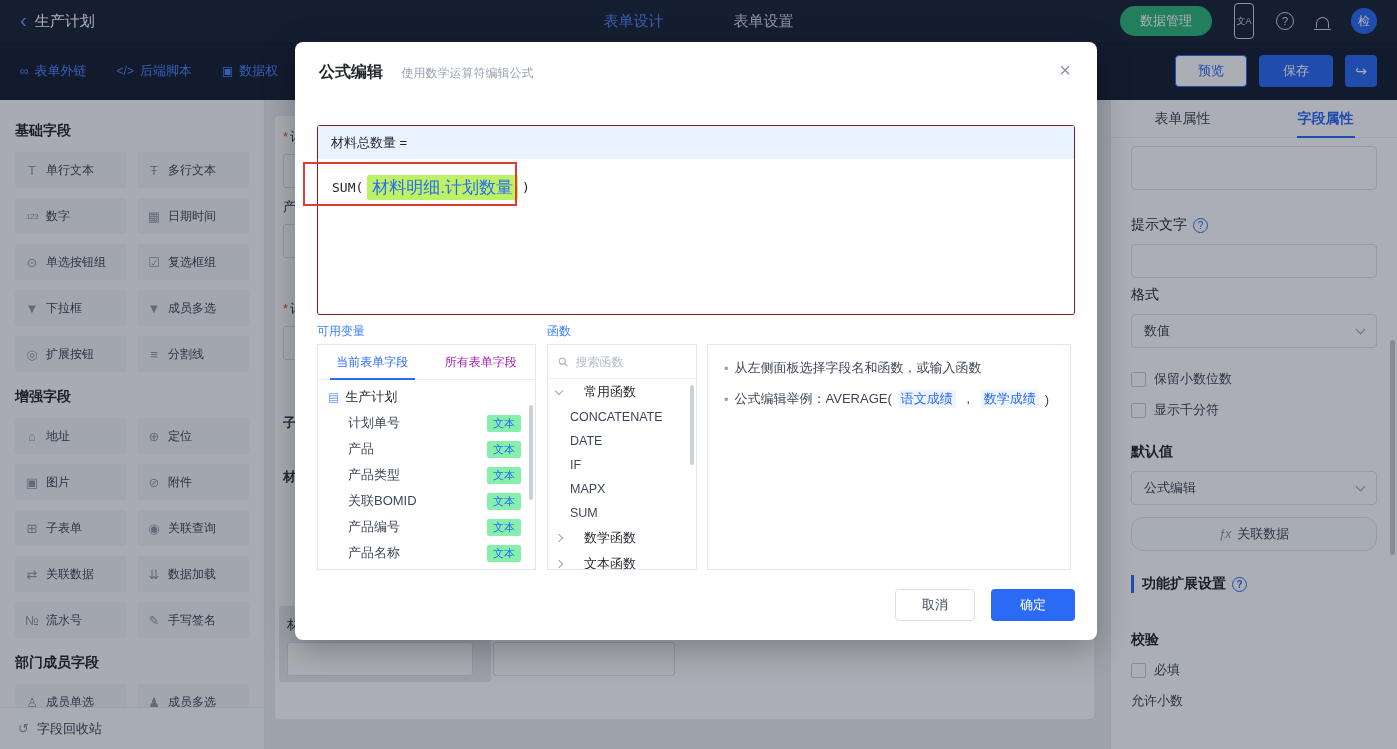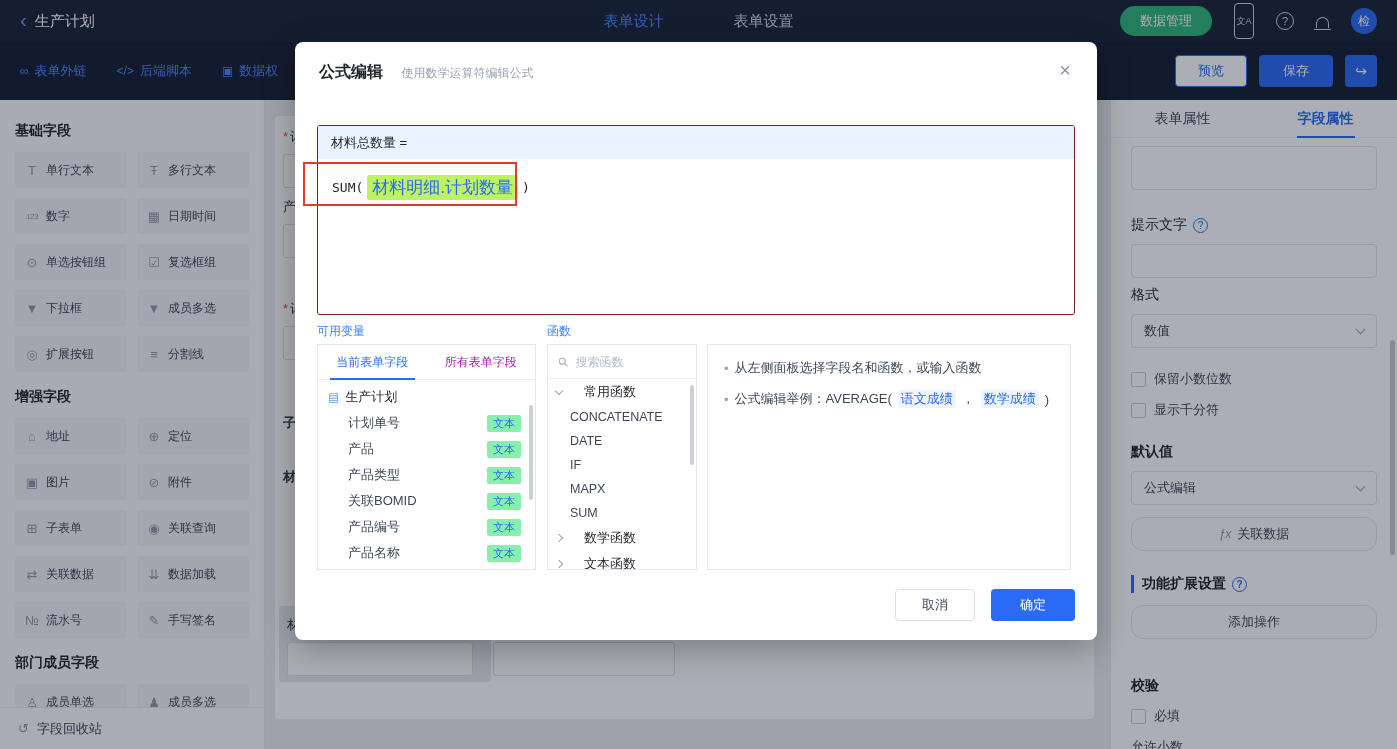--- a/index.html
+++ b/index.html
@@ -318,23 +318,20 @@
     </div>
     <div class="rp-btn mt12">
       <span class="fx-ic">ƒx</span>
       <span>关联数据</span>
     </div>
 
     <div class="ext-label mt24">
       <span>功能扩展设置</span>
       <span class="q-ic">?</span>
     </div>
-    <div class="rp-btn mt12">
-      <span>添加操作</span>
-    </div>
 
     <div class="rp-sec mt38"><span>校验</span></div>
     <div class="cb-row mt12">
       <span class="cb"></span>
       <span>必填</span>
     </div>
     <div class="cb-row mt13">
 
       <span>允许小数</span>
     </div>

